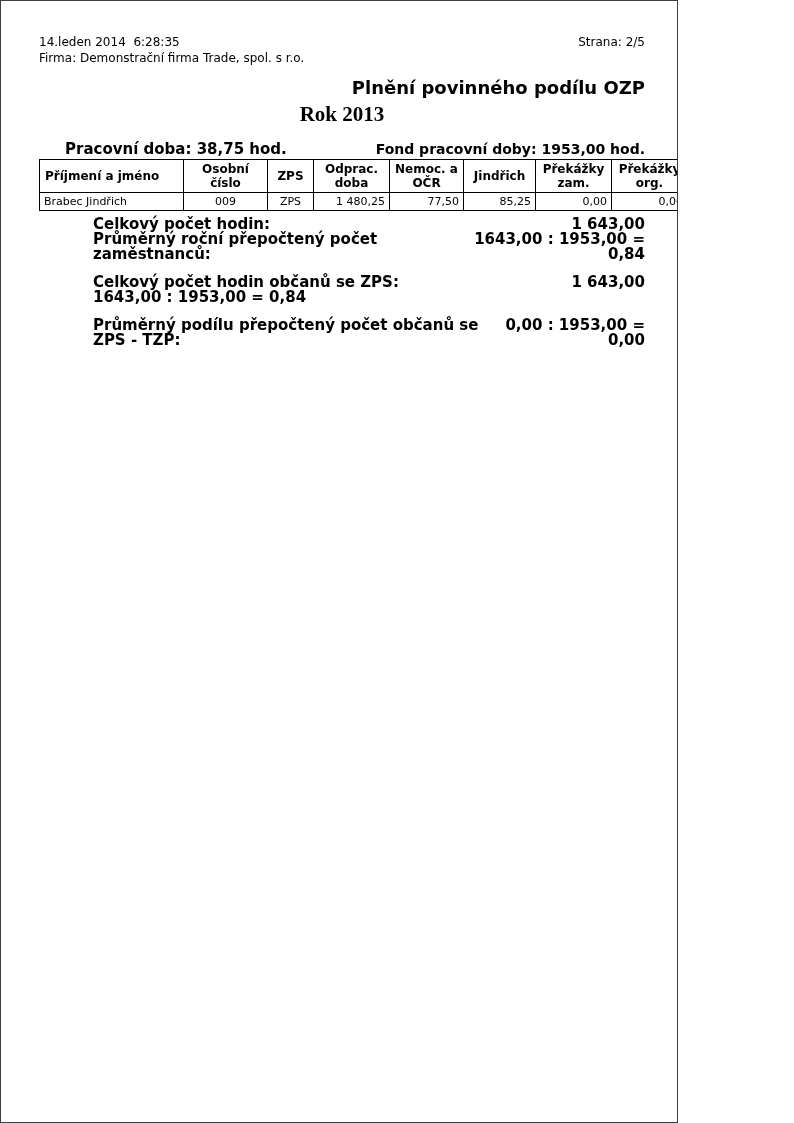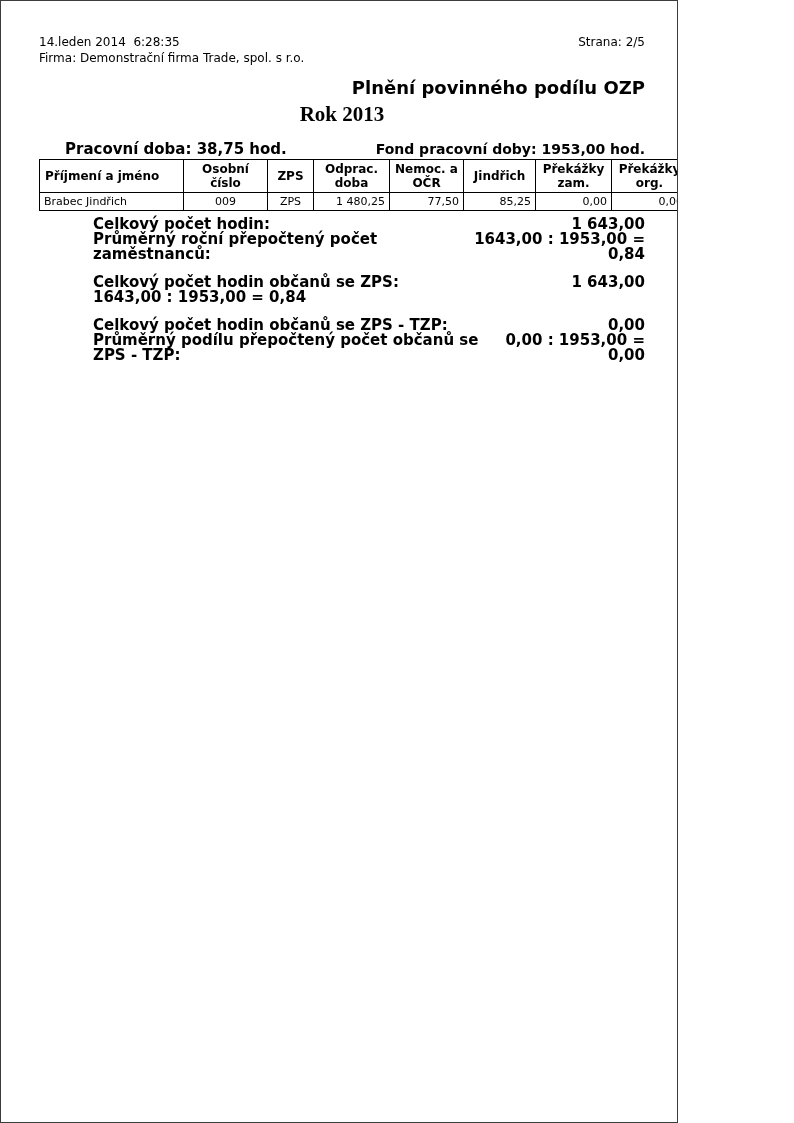--- a/index.html
+++ b/index.html
@@ -189,24 +189,20 @@
           <span class="lbl">Celkový počet hodin občanů se ZPS:</span>
           <span class="val">1 643,00</span>
         </div>
         <div class="summary-line">
           <span class="val">1643,00 : 1953,00 = 0,84</span>
         </div>
       </div>
 
       <div class="summary-group">
         <div class="summary-line">
-          <span class="lbl">Celkový počet hodin občanů se ZPS - TZP:</span>
-          <span class="val">0,00</span>
-        </div>
-        <div class="summary-line">
           <span class="lbl">Průměrný podílu přepočtený počet občanů se ZPS - TZP:</span>
           <span class="val">0,00 : 1953,00 = 0,00</span>
         </div>
       </div>
 
     </div>
 
   </div>
 </div>
 

